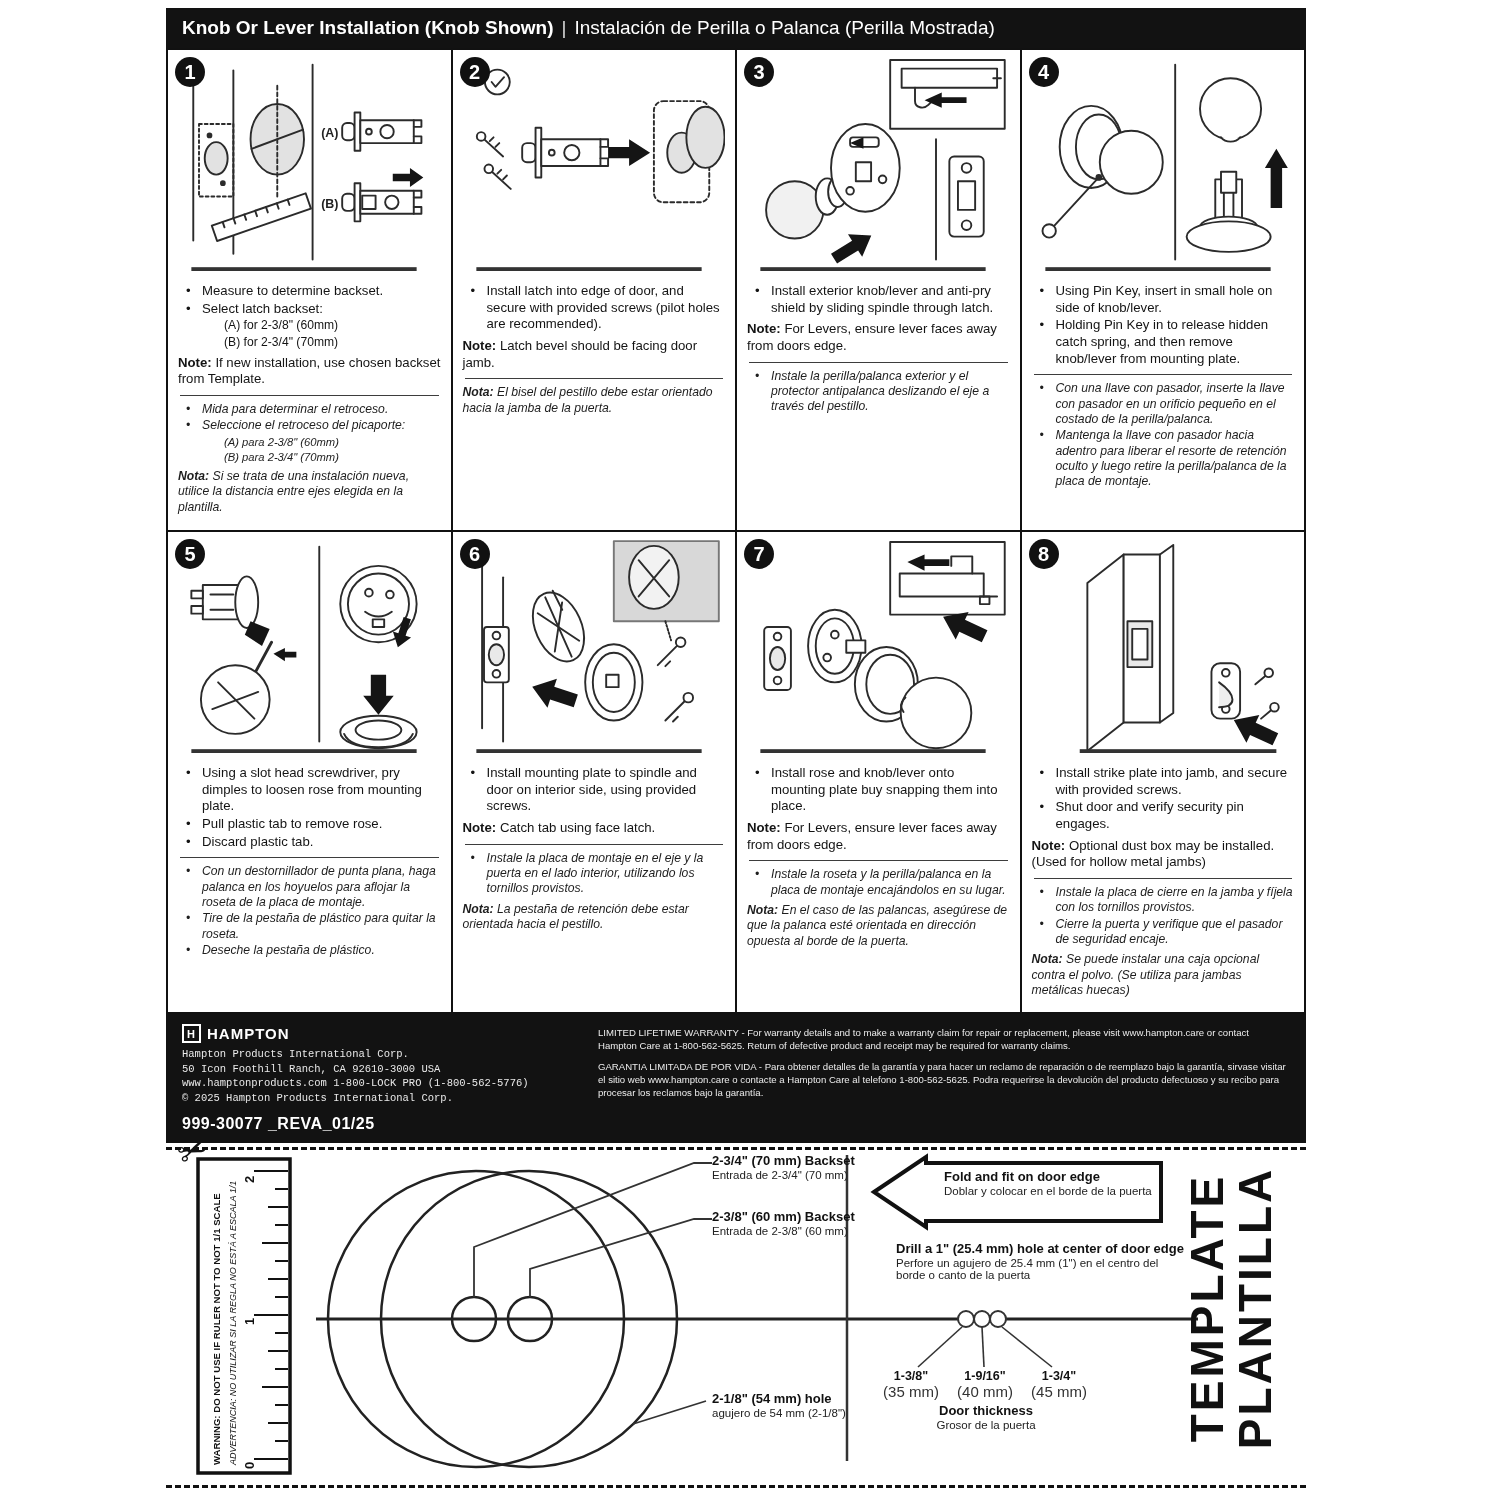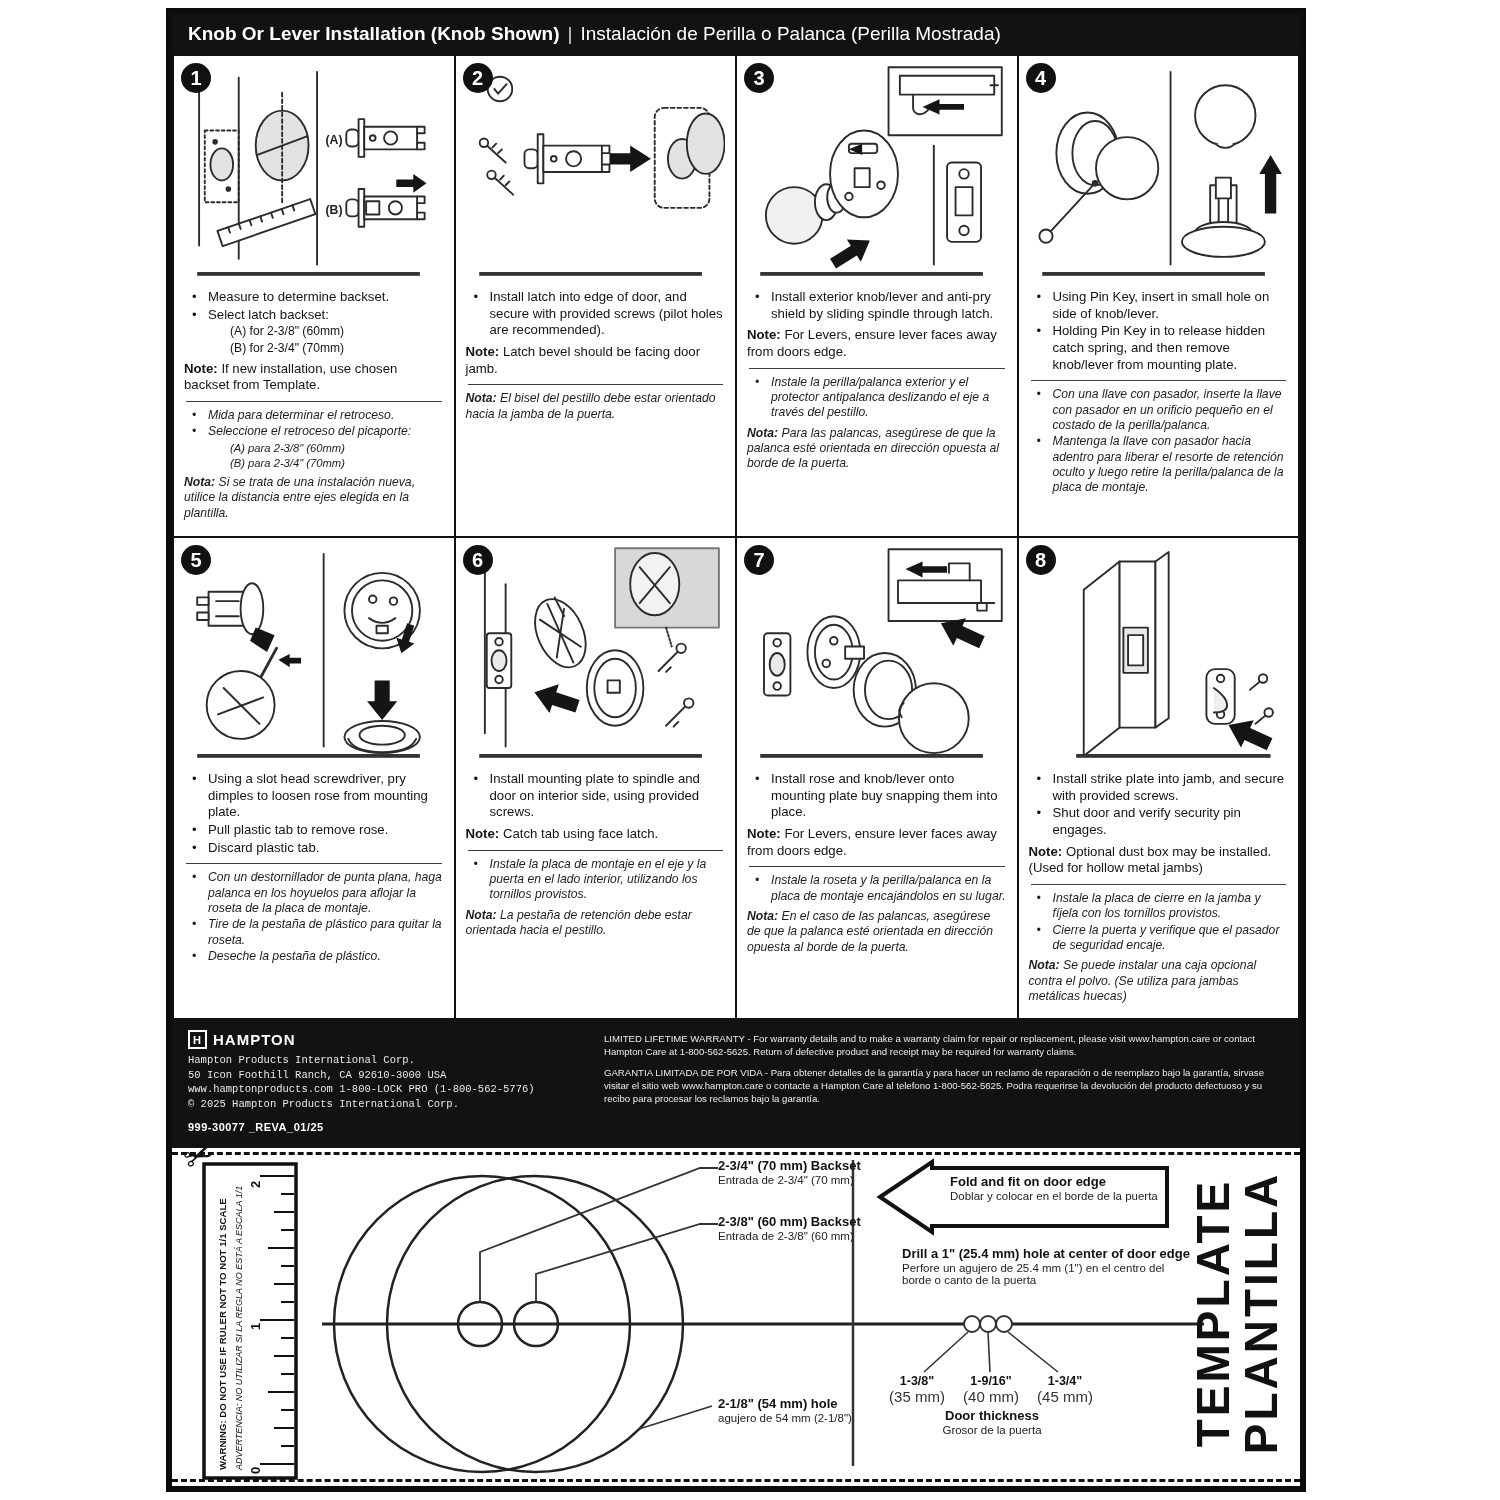--- a/index.html
+++ b/index.html
@@ -1,17 +1,17 @@
 <!DOCTYPE html>
 <html><head>
 <meta charset="utf-8">
 <style>
   html,body{margin:0;padding:0;background:#fff;}
   body{width:1500px;height:1500px;position:relative;font-family:"Liberation Sans",sans-serif;color:#161616;}
-  .frame{position:absolute;left:166px;top:8px;width:1140px;height:1484px;background:#0d0d0d;padding:6px;box-sizing:border-box;display:flex;flex-direction:column;}
+  .frame{position:absolute;left:166px;top:8px;width:1140px;height:1484px;background:#0d0d0d;box-sizing:border-box;display:flex;flex-direction:column;}
   .titlebar{height:40px;flex:0 0 40px;background:#121212;color:#fff;display:flex;align-items:center;padding:0 16px;font-size:19px;white-space:nowrap;}
   .t-en{font-weight:bold;}
   .t-sep{margin:0 8px;font-weight:normal;color:#ddd;}
   .t-es{font-weight:normal;}
   .grid{flex:0 0 966px;display:grid;grid-template-columns:repeat(4,1fr);grid-template-rows:480px 480px;gap:2px;padding:2px;background:#111;box-sizing:border-box;}
   .cell{background:#fff;position:relative;padding:4px 10px;box-sizing:border-box;overflow:hidden;}
   .badge{position:absolute;left:7px;top:7px;width:30px;height:30px;border-radius:50%;background:#111;color:#fff;font-weight:bold;font-size:20px;display:flex;align-items:center;justify-content:center;z-index:2;}
   .illus{display:block;width:100%;height:224px;}
   .txt-en{margin-top:5px;font-size:13.2px;line-height:1.26;color:#141414;}
   .txt-es{font-style:italic;font-size:12.2px;line-height:1.26;color:#1e1e1e;}
@@ -22,21 +22,21 @@
   .ln-para{padding-left:8px;}
   .ln-note{margin-top:5px;}
   .ln-note b{font-style:normal;font-weight:bold;}
   .txt-es .ln-note b{font-style:italic;}
   .divider{border-top:1.5px solid #3d3d3d;margin:7px 2px 6px 2px;}
   .footer{flex:0 0 128px;background:#121212;color:#fff;display:flex;gap:24px;padding:10px 16px;box-sizing:border-box;}
   .f-left{width:392px;flex:0 0 392px;}
   .logo-row{display:flex;align-items:center;gap:6px;font-weight:bold;font-size:15px;letter-spacing:1px;}
   .logo-mark{border:2px solid #fff;width:15px;height:15px;display:flex;align-items:center;justify-content:center;font-size:11px;}
   .addr{font-size:10.5px;line-height:1.4;margin-top:4px;color:#e9e9e9;font-family:Liberation Mono, monospace;}
-  .pn{font-weight:bold;font-size:11px;margin-top:9px;letter-spacing:0.5px;}
+  .pn{font-weight:bold;font-size:16px;margin-top:9px;letter-spacing:0.5px;}
   .f-right{flex:1;font-size:9.6px;line-height:1.32;color:#ececec;padding-top:3px;}
   .f-right p{margin:0 0 9px 0;}
   .template{flex:1;background:#fff;position:relative;overflow:hidden;}
   .cutline{position:absolute;left:0;right:0;border-top:3px dashed #111;}
   .cutline-top{top:4px;}
   .cutline-bottom{bottom:4px;}
   .scissors{position:absolute;left:12px;top:-12px;font-size:34px;color:#111;transform:rotate(-22deg);z-index:3;}
   .tmpl-svg{position:absolute;left:0;top:0;width:1128px;height:338px;}
   .ruler-svg{position:absolute;left:30px;top:14px;width:96px;height:318px;}
   .lbl{position:absolute;}
@@ -220,21 +220,20 @@
             <span>Install exterior knob/lever and anti-pry shield by sliding spindle through latch.</span>
           </div>
           <div class="ln ln-note"><b>Note: </b><span>For Levers, ensure lever faces away from doors edge.</span></div>
         </div>
         <div class="divider"></div>
         <div class="txt-es">
           <div class="ln ln-bullet">
             <span class="dot">•</span>
             <span>Instale la perilla/palanca exterior y el protector antipalanca deslizando el eje a través del pestillo.</span>
           </div>
-          <div class="ln ln-note"><b>Nota: </b><span>Para las palancas, asegúrese de que la palanca esté orientada en dirección opuesta al borde de la puerta.</span></div>
         </div>
       </div>
       <div class="cell">
         <div class="badge">4</div>
         <svg class="illus" viewBox="0 0 275 228">
   <g stroke="#2b2b2b" stroke-width="2" fill="none" stroke-linecap="round" stroke-linejoin="round">
     <ellipse cx="62" cy="94" rx="33" ry="43" fill="#fff"></ellipse>
     <ellipse cx="70" cy="94" rx="24" ry="34"></ellipse>
     <circle cx="104" cy="110" r="33" fill="#fff"></circle>
     <circle cx="70" cy="126" r="2.5" fill="#2b2b2b"></circle>

